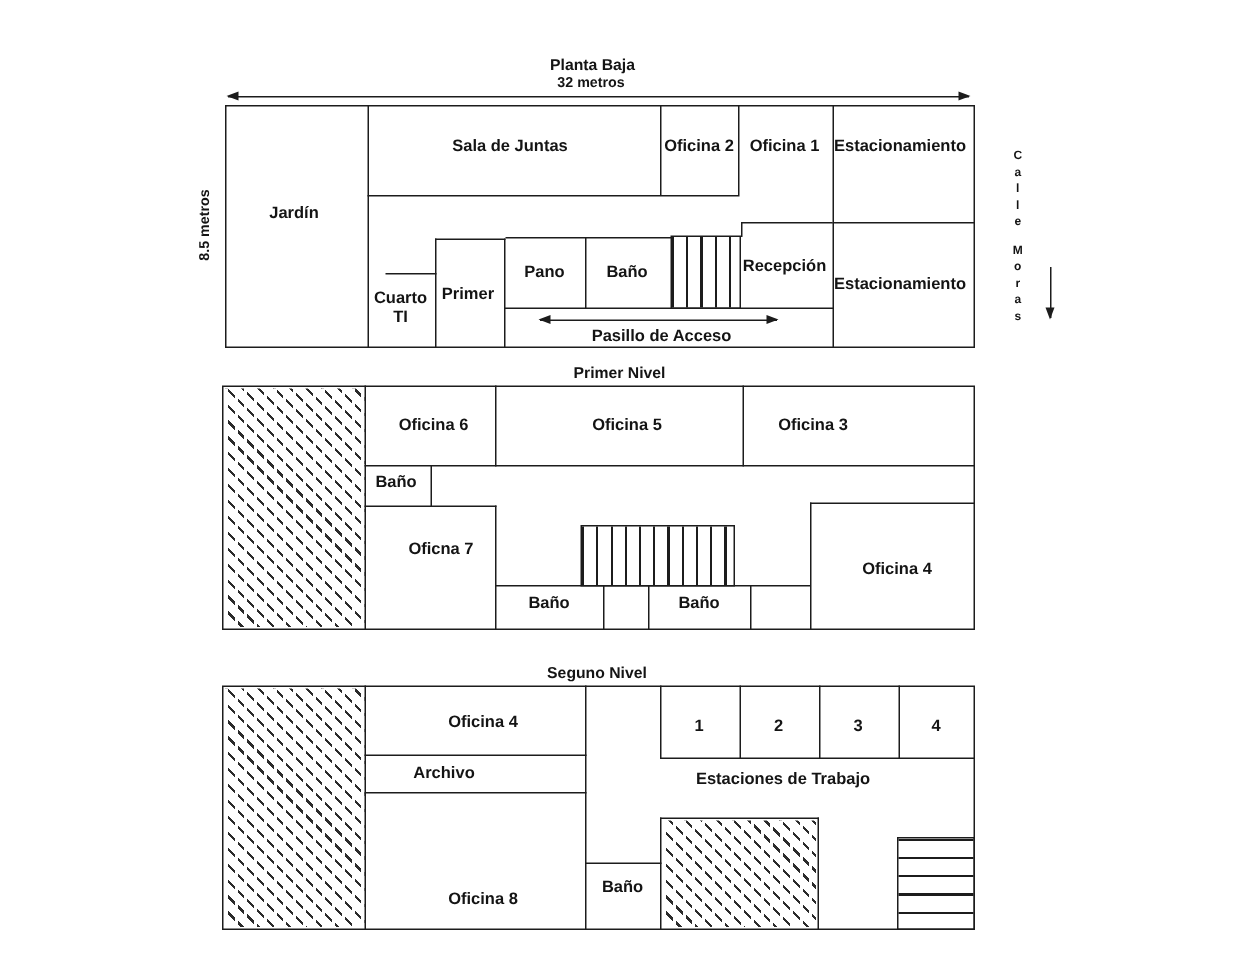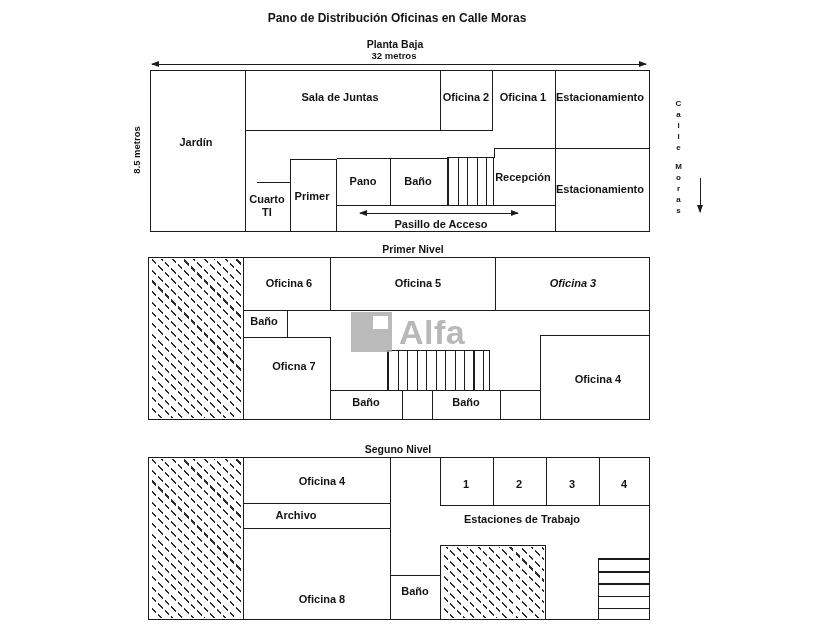--- a/index.html
+++ b/index.html
@@ -31,21 +31,20 @@
   .wm{position:absolute;left:351px;top:312px;display:flex;align-items:center;gap:7px;opacity:0.82;}
   .wm-icon{width:41px;height:40px;background:#ababab;position:relative;}
   .wm-icon::before{content:"";position:absolute;right:4px;top:4px;width:15px;height:13px;background:#ffffff;}
   .wm-text{font-size:34px;font-weight:700;color:#a9a9a9;letter-spacing:0.5px;}
 </style>
 </head>
 <body>
 
 <div class="canvas">
 
-  <div class="lbl title" style="left:397px;top:18px;">Pano de Distribución Oficinas en Calle Moras</div>
 
   <div class="lbl sec" style="left:395px;top:44px;">Planta Baja</div>
   <div class="lbl dim" style="left:394px;top:56px;">32 metros</div>
   <div class="arrow-h" style="left:152px;top:64px;width:494px;"></div>
   <div class="lbl dim rot" style="left:137px;top:150px;">8.5 metros</div>
 
   <div class="outer" style="left:150px;top:70px;width:500px;height:162px;"></div>
   <div class="w" style="left:245px;top:70px;width:1.4px;height:162px;"></div>
   <div class="w" style="left:440px;top:70px;width:1.4px;height:60px;"></div>
   <div class="w" style="left:492px;top:70px;width:1.4px;height:60px;"></div>
@@ -94,21 +93,21 @@
   <div class="stairs-v" style="left:387px;top:350px;width:103px;height:41px;"></div>
   <div class="w" style="left:330px;top:390px;width:210px;height:1.4px;"></div>
   <div class="w" style="left:402px;top:390px;width:1.4px;height:30px;"></div>
   <div class="w" style="left:432px;top:390px;width:1.4px;height:30px;"></div>
   <div class="w" style="left:500px;top:390px;width:1.4px;height:30px;"></div>
   <div class="w" style="left:540px;top:335px;width:1.4px;height:85px;"></div>
   <div class="w" style="left:540px;top:335px;width:110px;height:1.4px;"></div>
 
   <div class="lbl" style="left:289px;top:284px;">Oficina 6</div>
   <div class="lbl" style="left:418px;top:284px;">Oficina 5</div>
-  <div class="lbl" style="left:573px;top:284px;font-style:italic;">Oficina 3</div>
+  <div class="lbl" style="left:542px;top:284px;">Oficina 3</div>
   <div class="lbl" style="left:264px;top:322px;">Baño</div>
   <div class="lbl" style="left:294px;top:367px;">Oficna 7</div>
   <div class="lbl" style="left:366px;top:403px;">Baño</div>
   <div class="lbl" style="left:466px;top:403px;">Baño</div>
   <div class="lbl" style="left:598px;top:380px;text-align:right;">Oficina 4</div>
 
   <div class="lbl sec" style="left:398px;top:449px;">Seguno Nivel</div>
   <div class="outer" style="left:148px;top:457px;width:502px;height:163px;"></div>
   <div class="hatch" style="left:150px;top:459px;width:93px;height:159px;"></div>
   <div class="w" style="left:243px;top:457px;width:1.4px;height:163px;"></div>
@@ -130,18 +129,14 @@
   <div class="lbl" style="left:322px;top:482px;">Oficina 4</div>
   <div class="lbl" style="left:296px;top:516px;">Archivo</div>
   <div class="lbl" style="left:322px;top:600px;">Oficina 8</div>
   <div class="lbl" style="left:415px;top:592px;">Baño</div>
   <div class="lbl" style="left:466px;top:485px;">1</div>
   <div class="lbl" style="left:519px;top:485px;">2</div>
   <div class="lbl" style="left:572px;top:485px;">3</div>
   <div class="lbl" style="left:624px;top:485px;">4</div>
   <div class="lbl" style="left:522px;top:520px;">Estaciones de Trabajo</div>
 
-  <div class="wm">
-    <div class="wm-icon"></div>
-    <div class="wm-text">Alfa</div>
-  </div>
 
 </div>
 
 </body></html>

